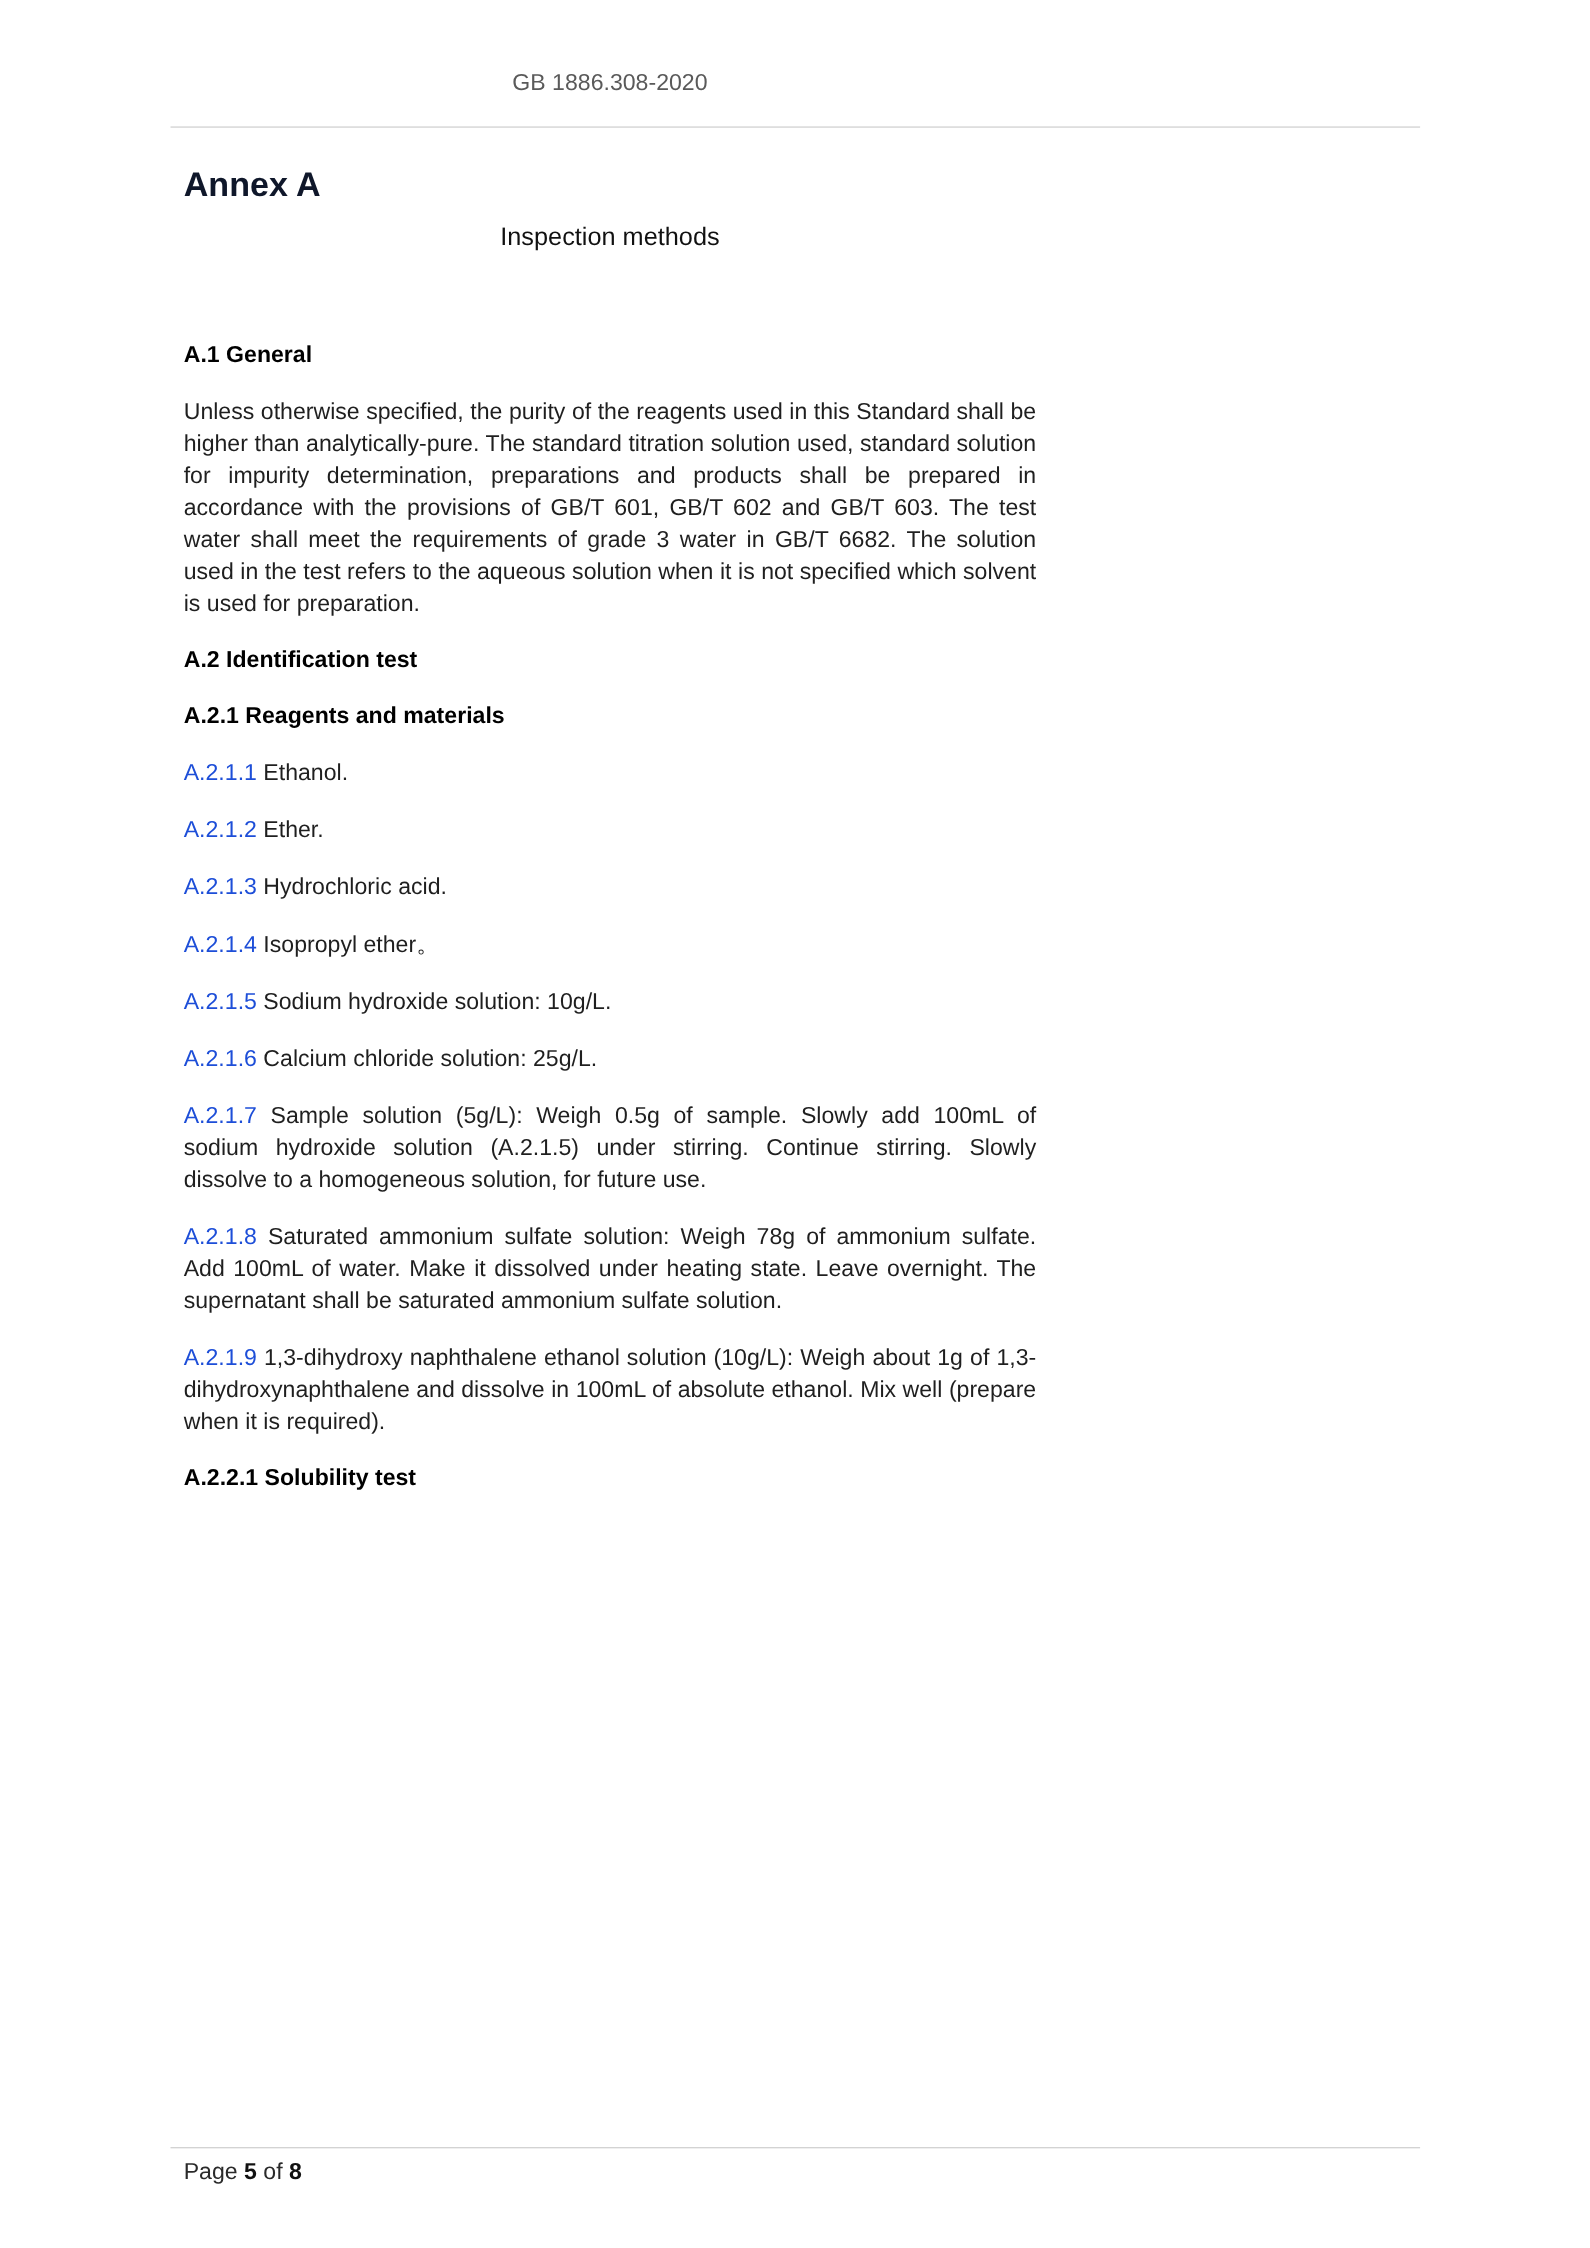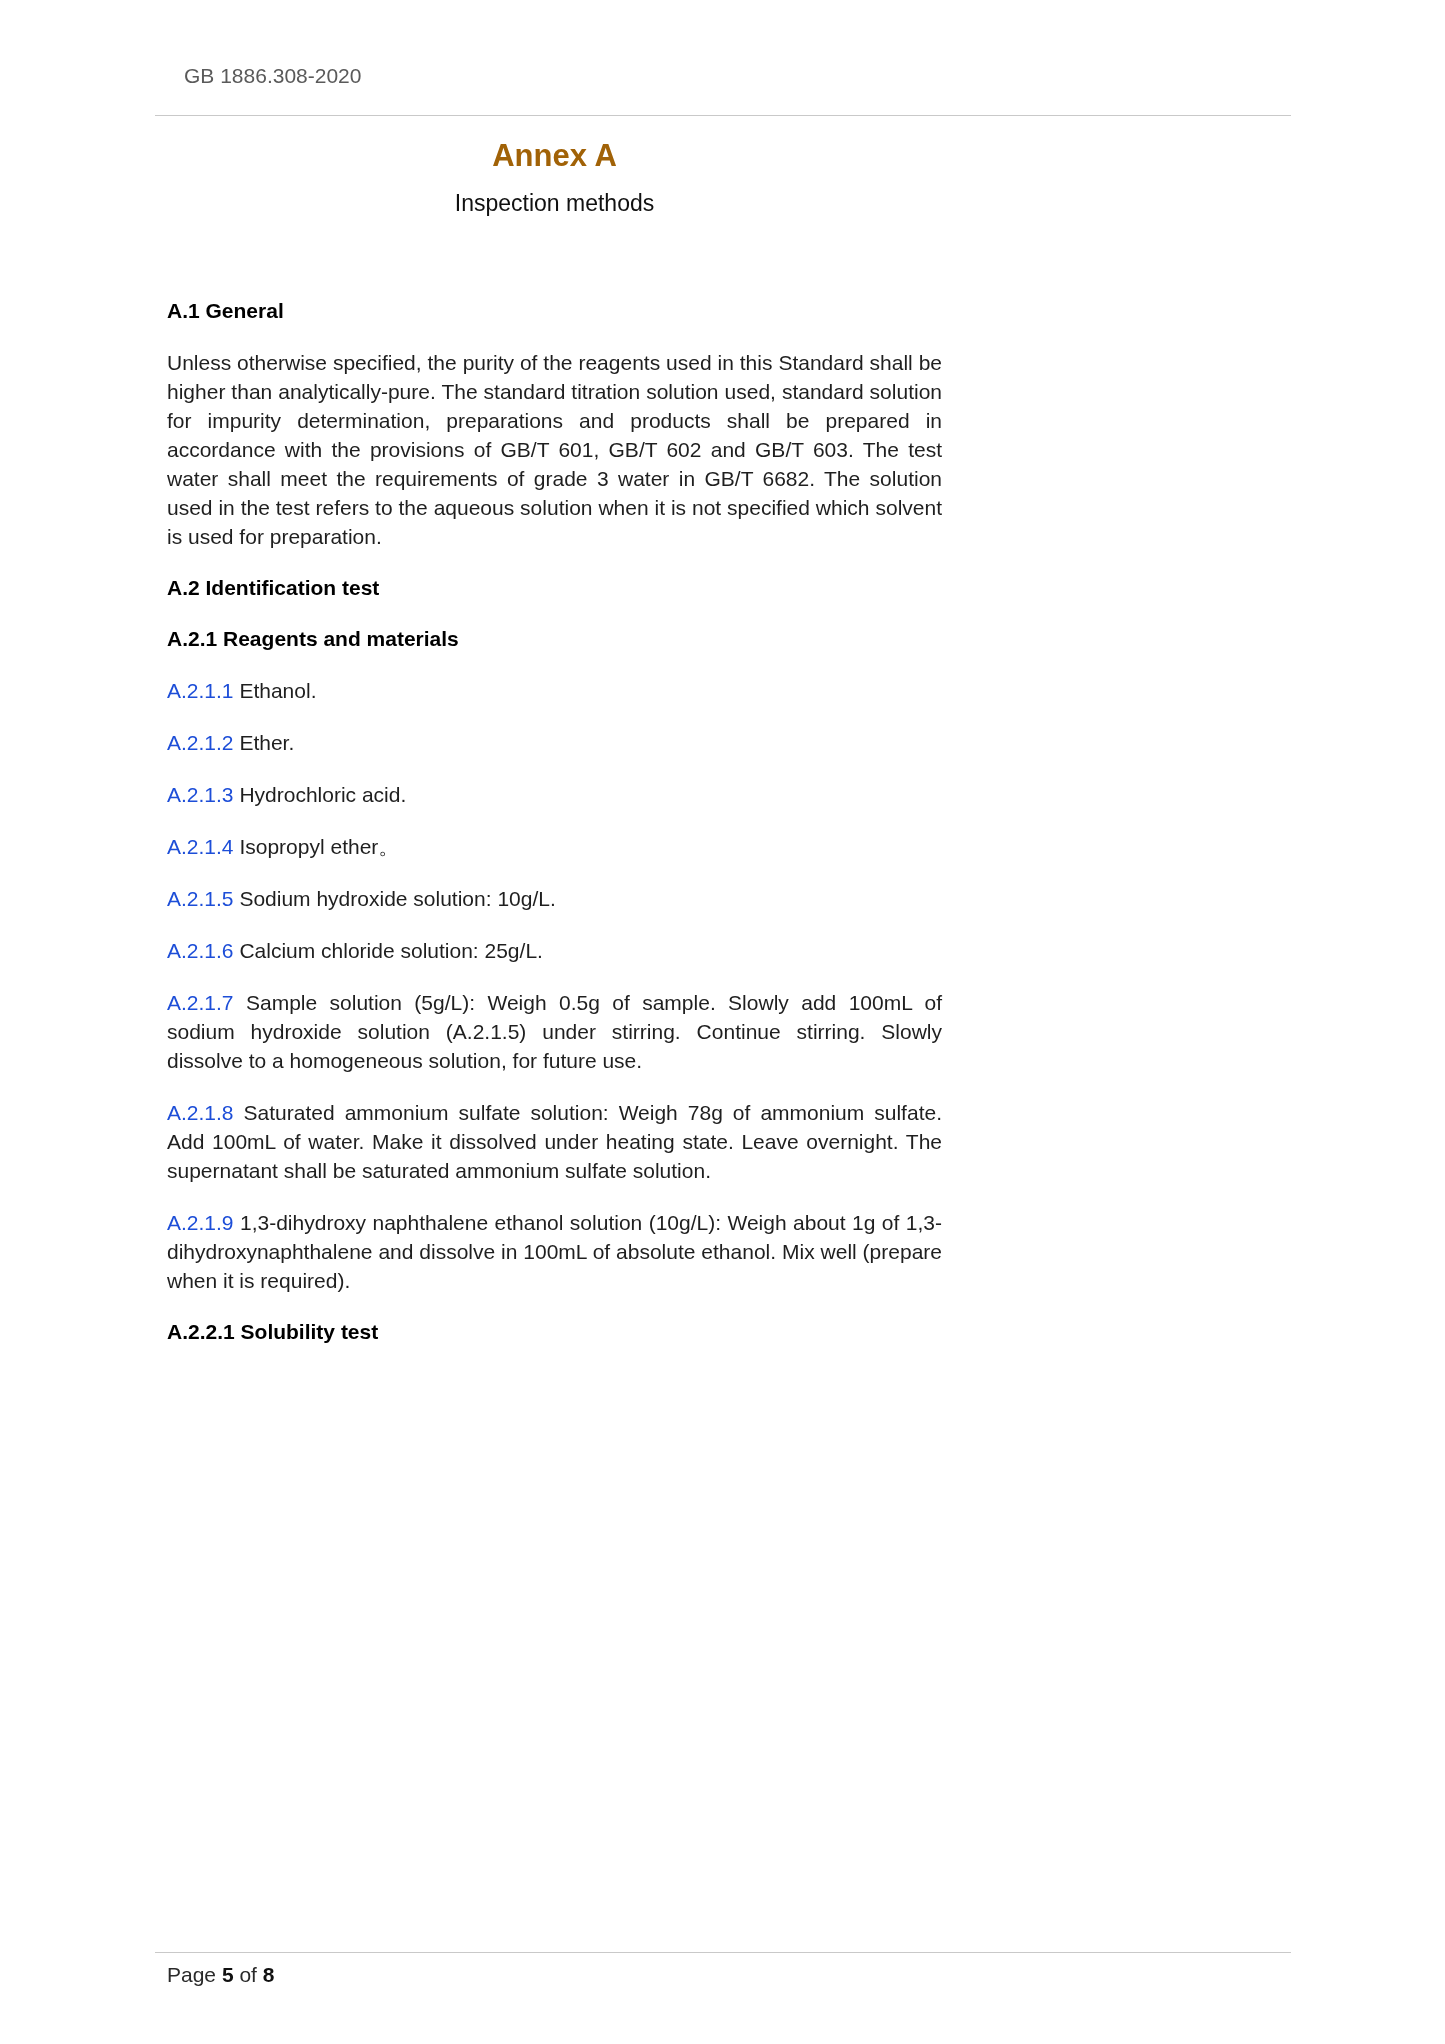--- a/index.html
+++ b/index.html
@@ -22,39 +22,39 @@
     width: 1136px;
     height: 0;
     border: none;
     border-top: 1px solid #c9c9c9;
   }
   .rule-top { top: 107px; }
   .rule-bottom { top: 1944px; }
   .doc-number {
     position: absolute;
     top: 63px;
-    left: 184px;
+    left: 167px;
     width: 775px;
+    text-align: center;
     font-size: 21px;
     line-height: 25px;
     color: #5a5a5a;
   }
   .content {
     position: absolute;
     top: 138px;
     left: 167px;
     width: 775px;
   }
   .title {
     font-size: 31px;
     font-weight: 700;
-    text-align: center;
     line-height: 36px;
-    margin: 0 0 16px 0;
-    color: #a16207;
+    margin: 12px 0 16px 0;
+    color: #0f172a;
   }
   .subtitle {
     font-size: 23px;
     font-weight: 400;
     text-align: center;
     line-height: 27px;
     margin: 0 0 80px 0;
     color: #111111;
   }
   .h-section {

